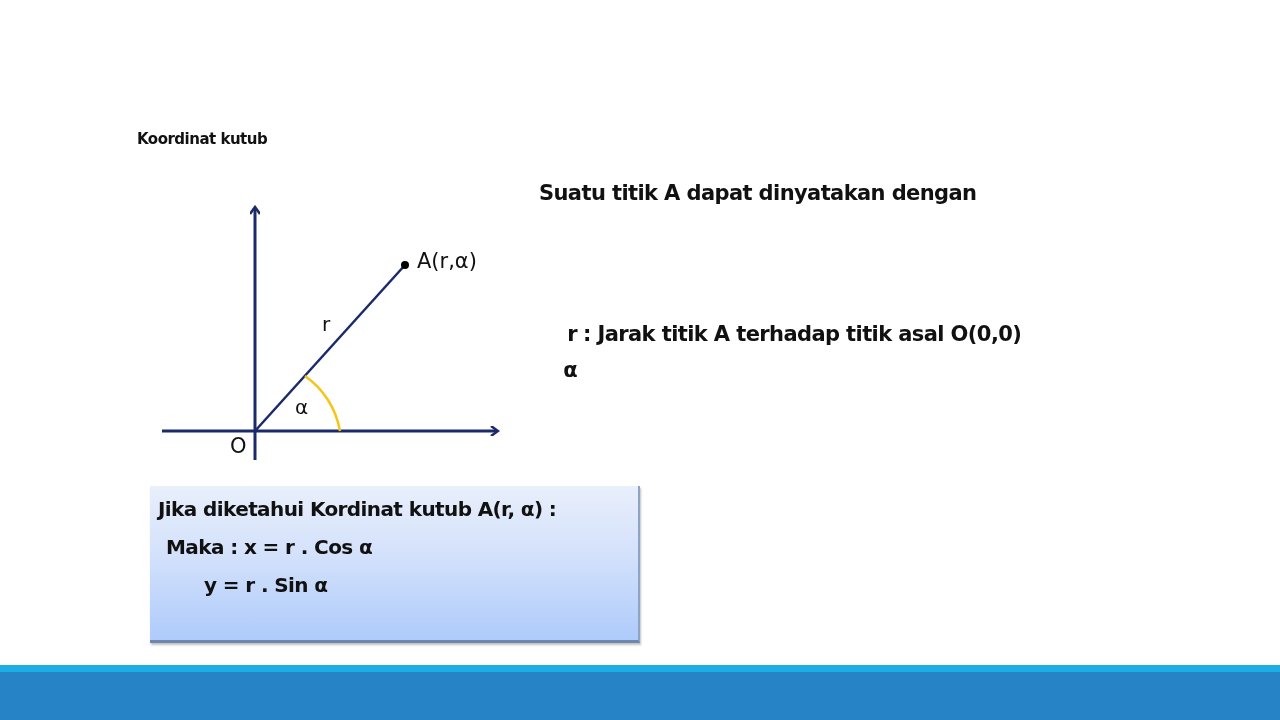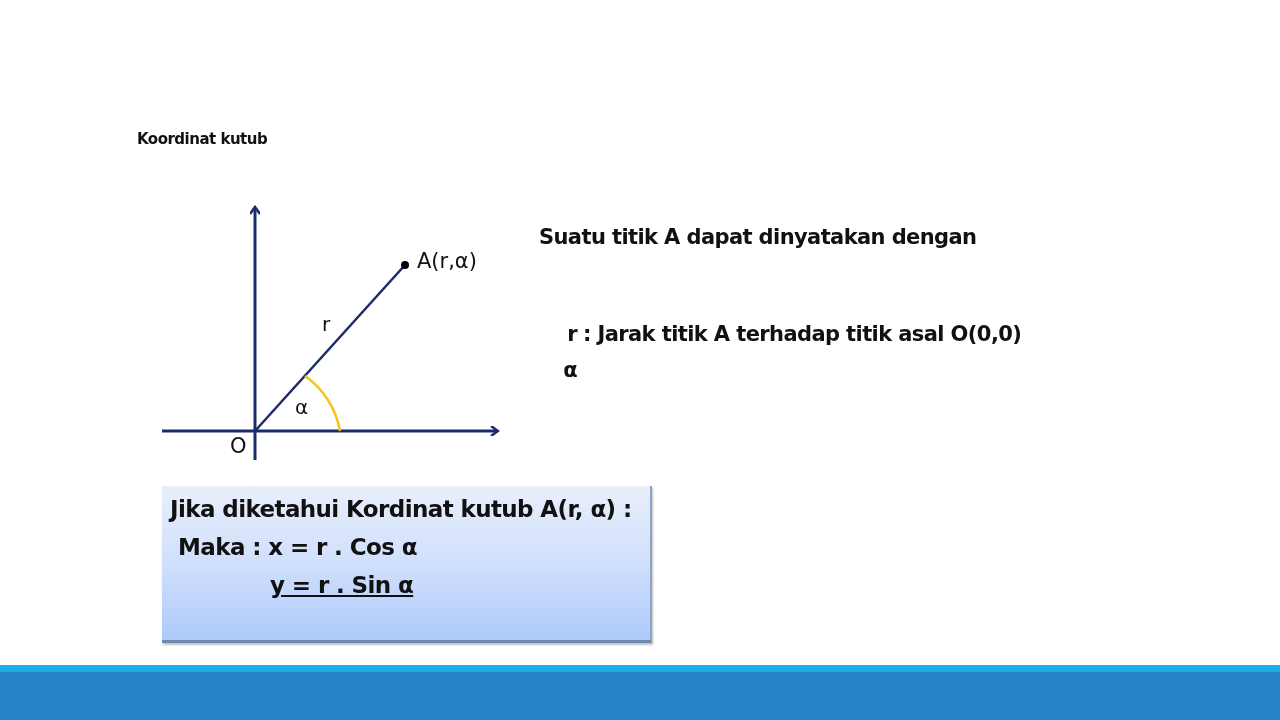--- a/index.html
+++ b/index.html
@@ -1,32 +1,32 @@
 <!DOCTYPE html>
 <html><head>
 <meta charset="utf-8">
 <style>
   html, body { margin:0; padding:0; }
   body { width:1280px; height:720px; position:relative; overflow:hidden; background:#ffffff;
          font-family:"DejaVu Sans", sans-serif; color:#111; }
   .title { position:absolute; left:137px; top:130px; font-size:15px; font-weight:bold; letter-spacing:-0.5px; }
   .diagram { position:absolute; left:0; top:0; }
-  .desc { position:absolute; left:539px; top:176px; font-size:21px; font-weight:bold; line-height:35px; letter-spacing:-0.6px;margin-top:44px; }
+  .desc { position:absolute; left:539px; top:176px; font-size:21px; font-weight:bold; line-height:35px; letter-spacing:-0.6px; }
   .defs { position:absolute; left:557px; top:316px; font-size:21px; font-weight:bold; line-height:36px; letter-spacing:-0.6px; }
   .defs .row { display:flex; }
   .defs .sym { width:20px; text-align:right; margin-right:6px; }
   .defs .indent { padding-left:40px; }
-  .box { position:absolute; left:162px; top:486px; width:488px; height:154px;
+  .box { position:absolute; left:150px; top:486px; width:488px; height:154px;
          background:linear-gradient(to bottom, #e9effb 0%, #d3e1fb 45%, #aecbfb 100%);
          border-right:2px solid #8da4c6; border-bottom:3px solid #6e87ae;
          box-shadow:1px 2px 2px rgba(0,0,0,0.25);
-         font-size:23px; font-weight:bold; line-height:38px; letter-spacing:-0.6px; }
+         font-size:20px; font-weight:bold; line-height:38px; letter-spacing:-0.6px; }
   .box .l1 { padding-left:8px; padding-top:4px; }
   .box .l2 { padding-left:16px; }
-  .box .l3 { padding-left:108px;text-decoration:underline; }
+  .box .l3 { padding-left:54px; }
   .footer-strip { position:absolute; left:0; top:665px; width:1280px; height:7px; background:#1cade4; }
   .footer { position:absolute; left:0; top:672px; width:1280px; height:48px; background:#2683c6; }
   svg text { font-family:"DejaVu Sans", sans-serif; }
 </style>
 </head>
 <body>
 
 <div class="title">Koordinat kutub</div>
 
 <svg class="diagram" width="1280" height="720" viewBox="0 0 1280 720">

